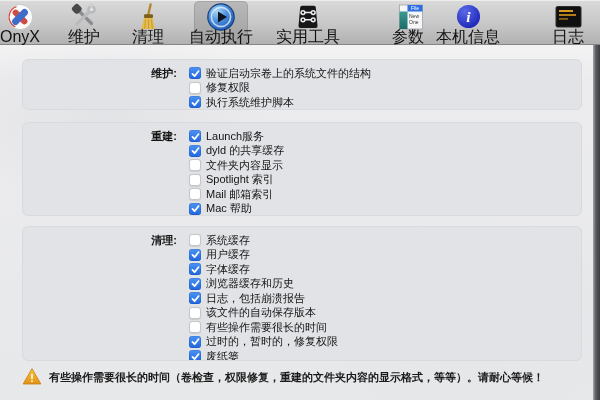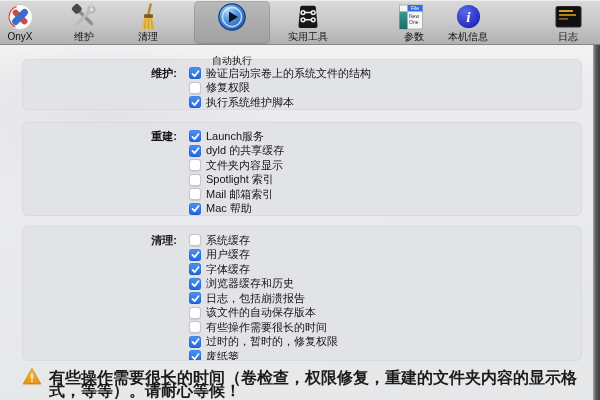--- a/index.html
+++ b/index.html
@@ -24,21 +24,21 @@
     position: absolute; top: 1px; height: 43px;
     display: flex; flex-direction: column; align-items: center;
     cursor: default;
   }
   .toolbar-item.selected {
     background: linear-gradient(180deg, #b9b9b9, #a0a0a0);
     border-radius: 5px;
     box-shadow: inset 0 0 0 1px rgba(0,0,0,0.10);
   }
   .tb-icon { height: 29px; display: flex; align-items: center; justify-content: center; margin-top: 1px; }
-  .tb-label { font-size: 10px; line-height: 12px; color: #121212; white-space: nowrap; }
+  .tb-label { font-size: 16px; line-height: 12px; color: #121212; white-space: nowrap; }
 
   
   .content {
     position: absolute; top: 45px; left: 0; width: 593px; bottom: 0;
     background:
       radial-gradient(260px 120px at 18% 20%, rgba(210,212,216,0.35), rgba(0,0,0,0) 70%),
       radial-gradient(300px 160px at 80% 75%, rgba(223,224,227,0.4), rgba(0,0,0,0) 70%),
       linear-gradient(180deg, #f3f3f4 0%, #ececee 10%, #e7e8ea 100%);
   }
   .right-edge {
@@ -73,21 +73,21 @@
     background: #ffffff;
     border: 1px solid #c5c6c9;
     box-shadow: 0 0.5px 1px rgba(0,0,0,0.10);
   }
   .item-label { font-size: 11px; color: #141414; white-space: nowrap; }
 
   
   .warn-icon { position: absolute; left: 22px; top: 322px; }
   .warn-text {
     position: absolute; left: 49px; top: 326px; width: 535px;
-    font-size: 16px; font-weight: bold; color: #1b1b1b; line-height: 13px;
+    font-size: 11px; font-weight: bold; color: #1b1b1b; line-height: 13px;
   }
 </style>
 </head>
 <body>
 
 <div class="toolbar">
     <div class="toolbar-item" style="left: -12px; width: 64px;">
       <span class="tb-icon">
         <svg width="28" height="28" viewBox="0 0 28 28">
       <circle cx="14" cy="14" r="12.6" fill="#fbfbfb" stroke="#c2c3c5" stroke-width="0.9"></circle>
@@ -119,21 +119,21 @@
       <span class="tb-icon">
         <svg width="28" height="28" viewBox="0 0 28 28">
       <path d="M16.6 1.4 L14.2 12" stroke="#b28a2e" stroke-width="2.4" stroke-linecap="round"></path>
       <path d="M10.8 12.5 L18.2 12.5 L20.8 26 L7.2 26 Z" fill="#e7bc4e"></path>
       <path d="M11.5 16.5 L10.6 26 M14.5 16.5 L14.5 26 M17.5 16.5 L18.4 26" stroke="#c89d2f" stroke-width="1"></path>
       <rect x="10" y="11.2" width="9" height="3.8" rx="1.2" fill="#7c5f1c"></rect>
     </svg>
       </span>
       <span class="tb-label">清理</span>
     </div>
-    <div class="toolbar-item selected" style="left: 194px; width: 76px; gap: 24px;">
+    <div class="toolbar-item selected" style="left: 194px; width: 54px;">
       <span class="tb-icon">
         <svg width="30" height="30" viewBox="0 0 30 30">
       <defs>
             <radialGradient id="agb" cx="35%" cy="28%" r="80%">
         <stop offset="0%" stop-color="#a9d8f6"></stop>
               <stop offset="45%" stop-color="#4f92dd"></stop>
               <stop offset="100%" stop-color="#1c55b4"></stop>
       </radialGradient>
           </defs>
       <circle cx="15" cy="15" r="13.2" fill="url(#agb)" stroke="#16407e" stroke-width="1.2"></circle>

